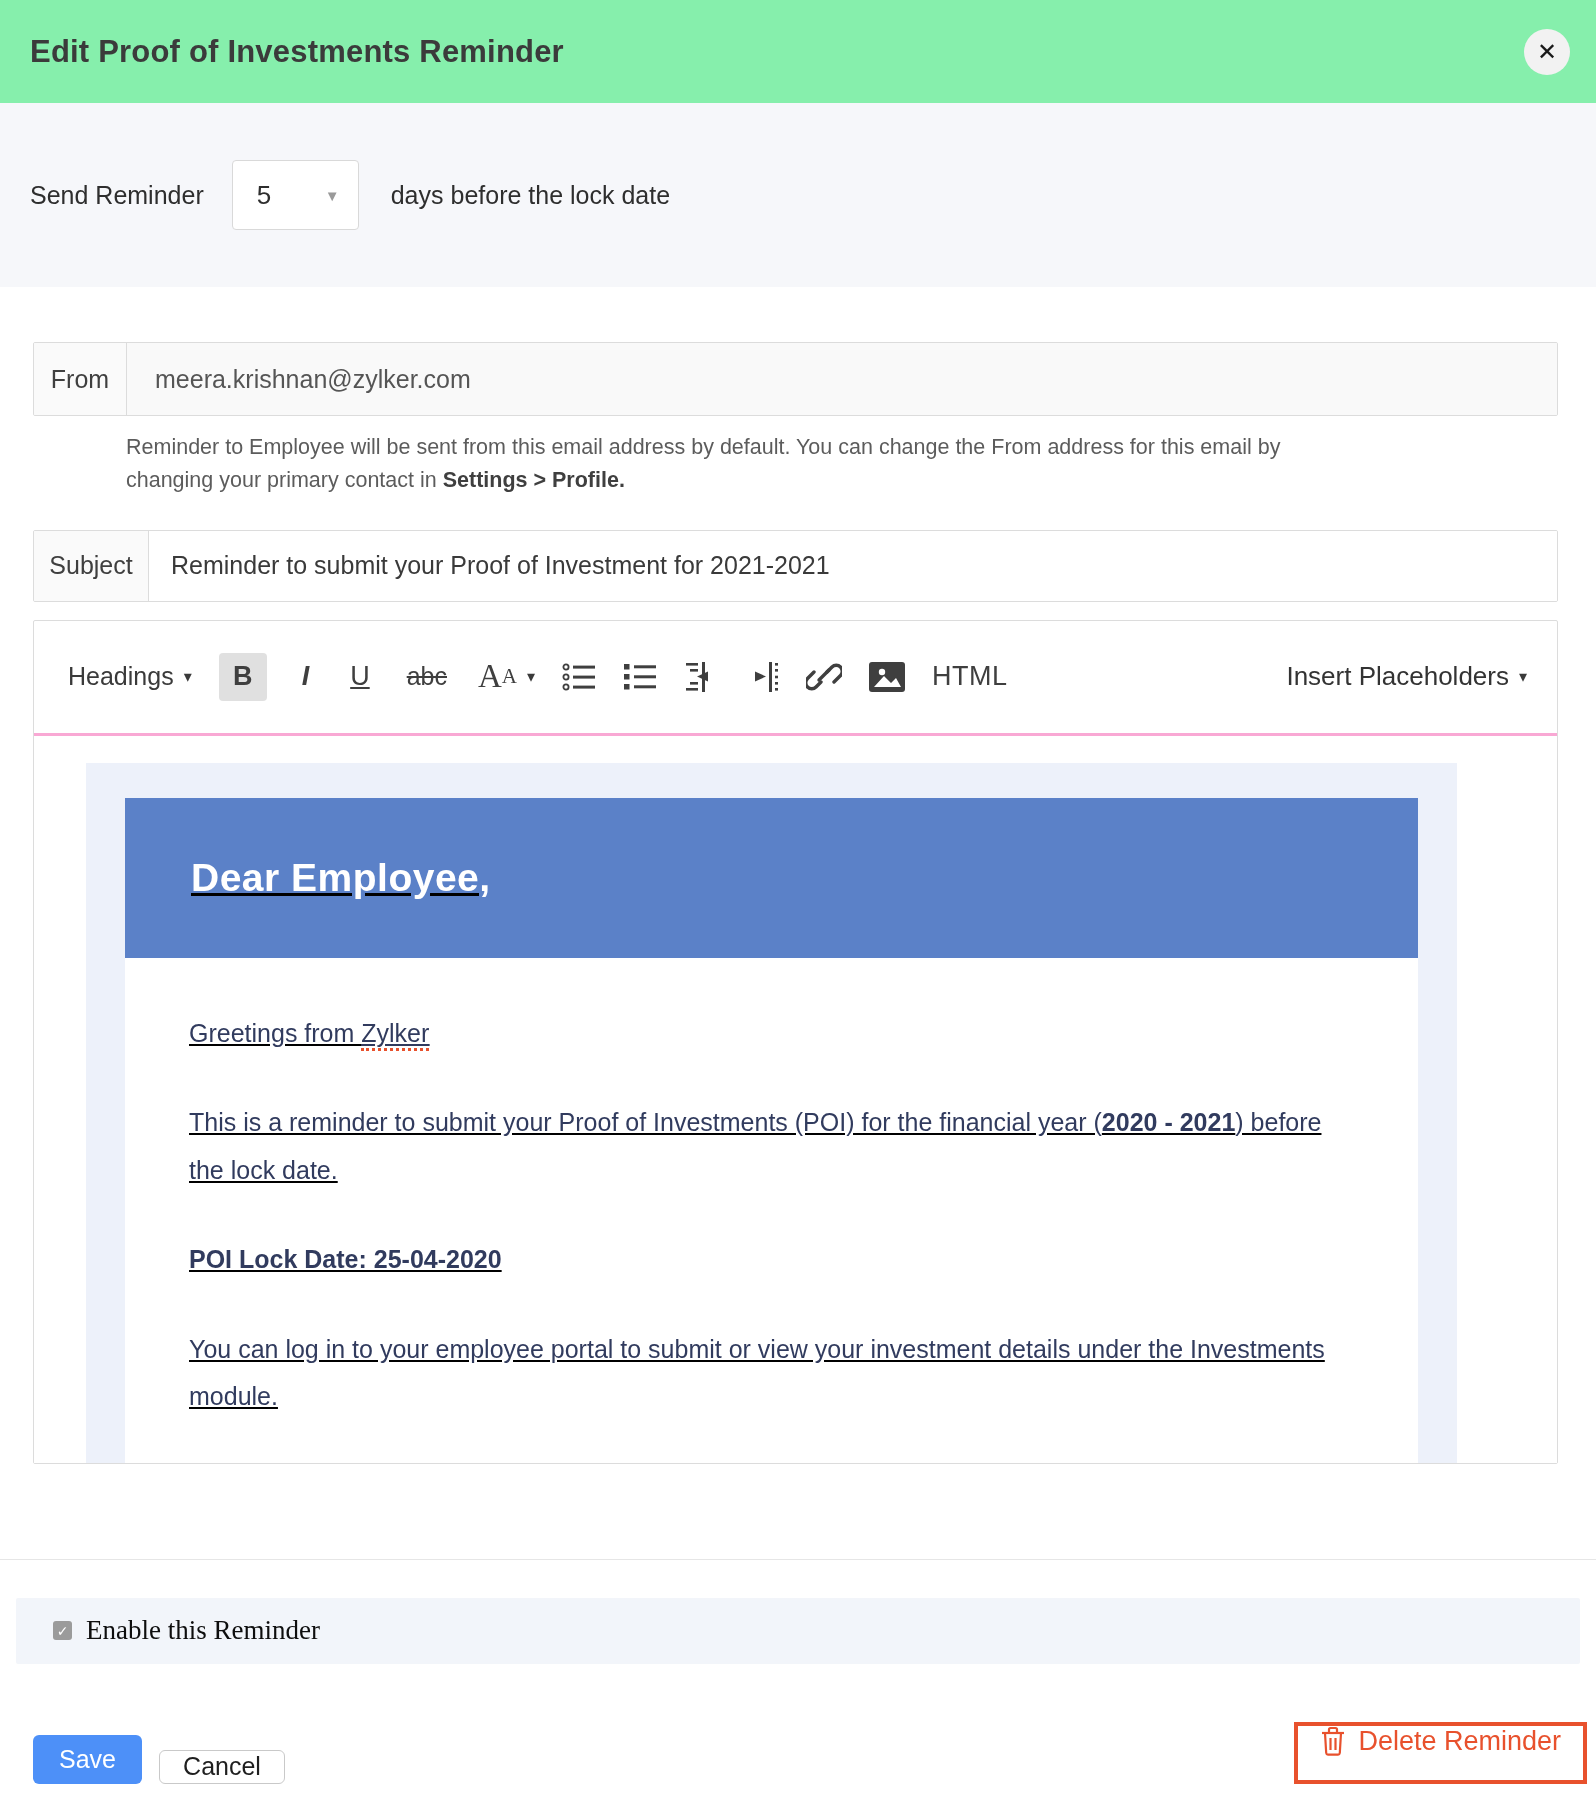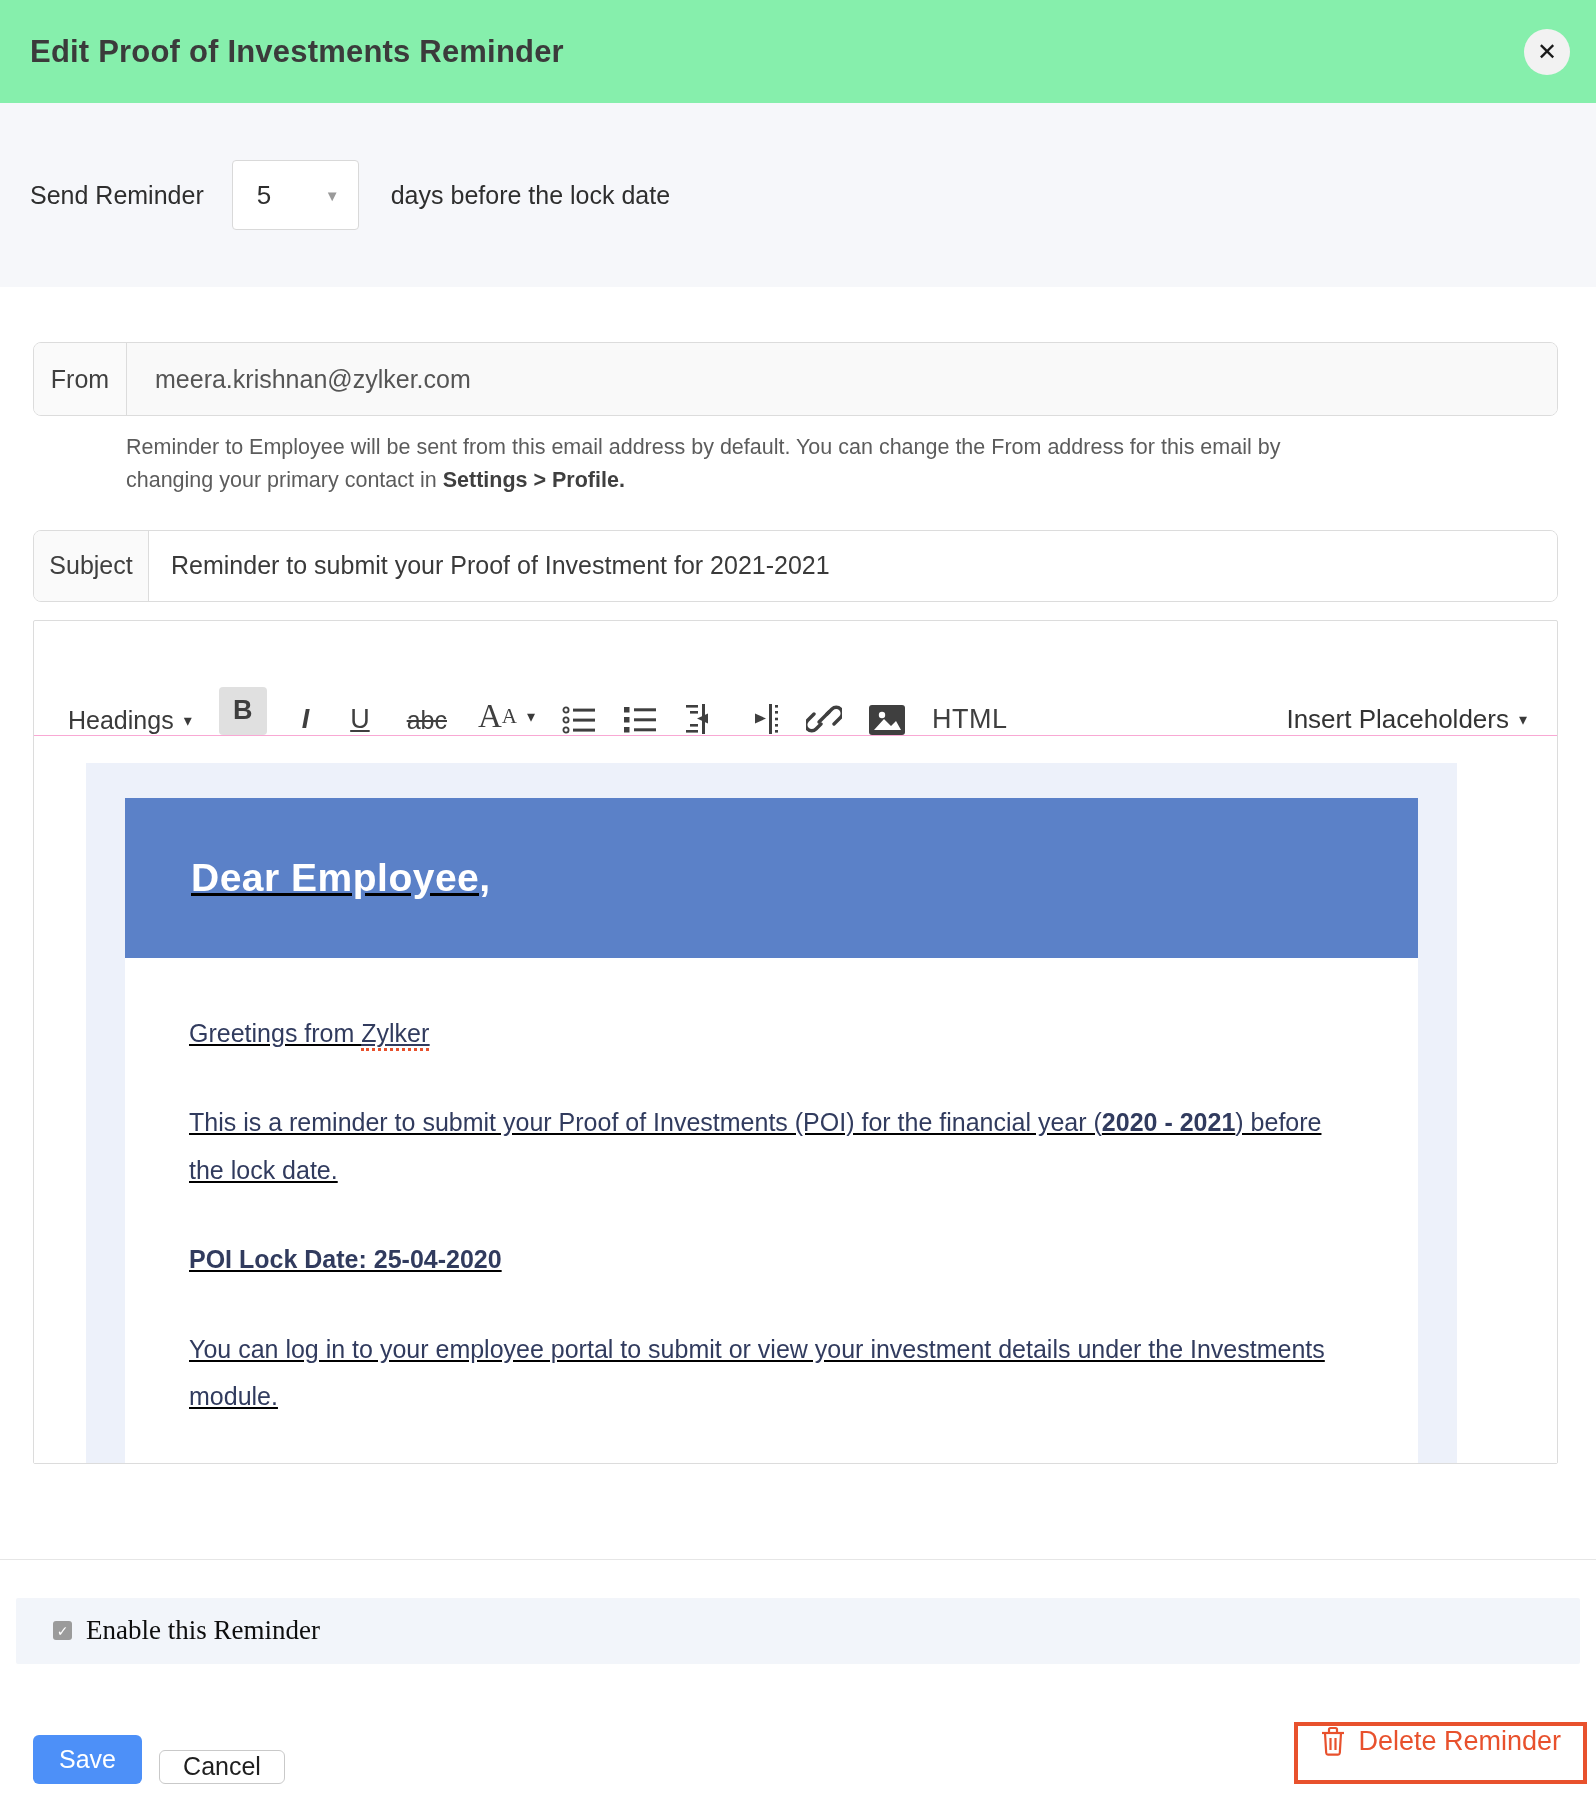--- a/index.html
+++ b/index.html
@@ -19,42 +19,42 @@
     align-items:center; padding:0 30px; }
   .schedule-label { font-size:25px; color:#2e2e2e; }
   .days-select { width:127px; height:70px; background:#fff; border:1px solid #d9d9d9;
     border-radius:4px; margin:0 32px 0 28px; display:flex; align-items:center;
     justify-content:space-between; padding:0 18px 0 24px; cursor:pointer; }
   .days-value { font-size:26px; color:#2e2e2e; }
   .select-caret { font-size:15px; color:#9a9a9a; }
 
   
   .content { padding:0 38px 0 33px; }
-  .field-row { display:flex; border:1px solid #dcdcdc; border-radius:8px;
+  .field-row { display:flex; border:1px solid #dcdcdc; border-radius:2px;
     width:1525px; overflow:hidden; }
   .from-row { margin-top:55px; height:74px; }
   .subject-row { margin-top:32px; height:72px; }
   .field-label { background:#fafafa; border-right:1px solid #dcdcdc;
     display:flex; align-items:center; justify-content:center;
     font-size:25px; color:#3f3f3f; }
   .from-row .field-label { width:93px; }
   .subject-row .field-label { width:115px; }
   .field-value { flex:1; display:flex; align-items:center; font-size:25px; }
   .from-row .field-value { background:#f9f9f9; color:#555; padding-left:28px; }
   .subject-row .field-value { background:#fff; color:#3a3a3a; padding-left:22px; }
 
   .helper-text { margin:15px 0 0 93px; width:1210px; font-size:21.5px;
     color:#5c5c5c; line-height:1.55; }
   .helper-text b { color:#3f3f3f; }
 
   
   .editor { margin-top:18px; width:1525px; height:844px;
     border:1px solid #dcdcdc; border-radius:2px; display:flex; flex-direction:column; }
-  .toolbar { height:115px; display:flex; align-items:flex-end; padding:0 30px 0 34px;
-    border-bottom:1px solid #f9a8d4; color:#3f3f3f; flex-shrink:0; }
+  .toolbar { height:115px; display:flex; align-items:center; padding:0 30px 0 34px;
+    border-bottom:3px solid #f9a8d4; color:#3f3f3f; flex-shrink:0; }
   .tb-item { display:flex; align-items:center; cursor:pointer; }
   .tb-gap { margin-left:27px; }
   .headings-dd { font-size:25px; color:#3a3a3a; }
   .dd-caret { font-size:16px; margin-left:10px; color:#3a3a3a; }
   .tb-bold { width:48px; height:48px; background:#e0e0e0; border-radius:4px;
     display:flex; align-items:center; justify-content:center;
     font-weight:bold; font-size:27px; }
   .tb-italic { font-style:italic; font-size:27px; font-weight:bold; padding:0 8px; }
   .tb-underline { text-decoration:underline; font-size:27px; padding:0 6px; }
   .tb-strike { text-decoration:line-through; font-size:25px; padding:0 4px; }

